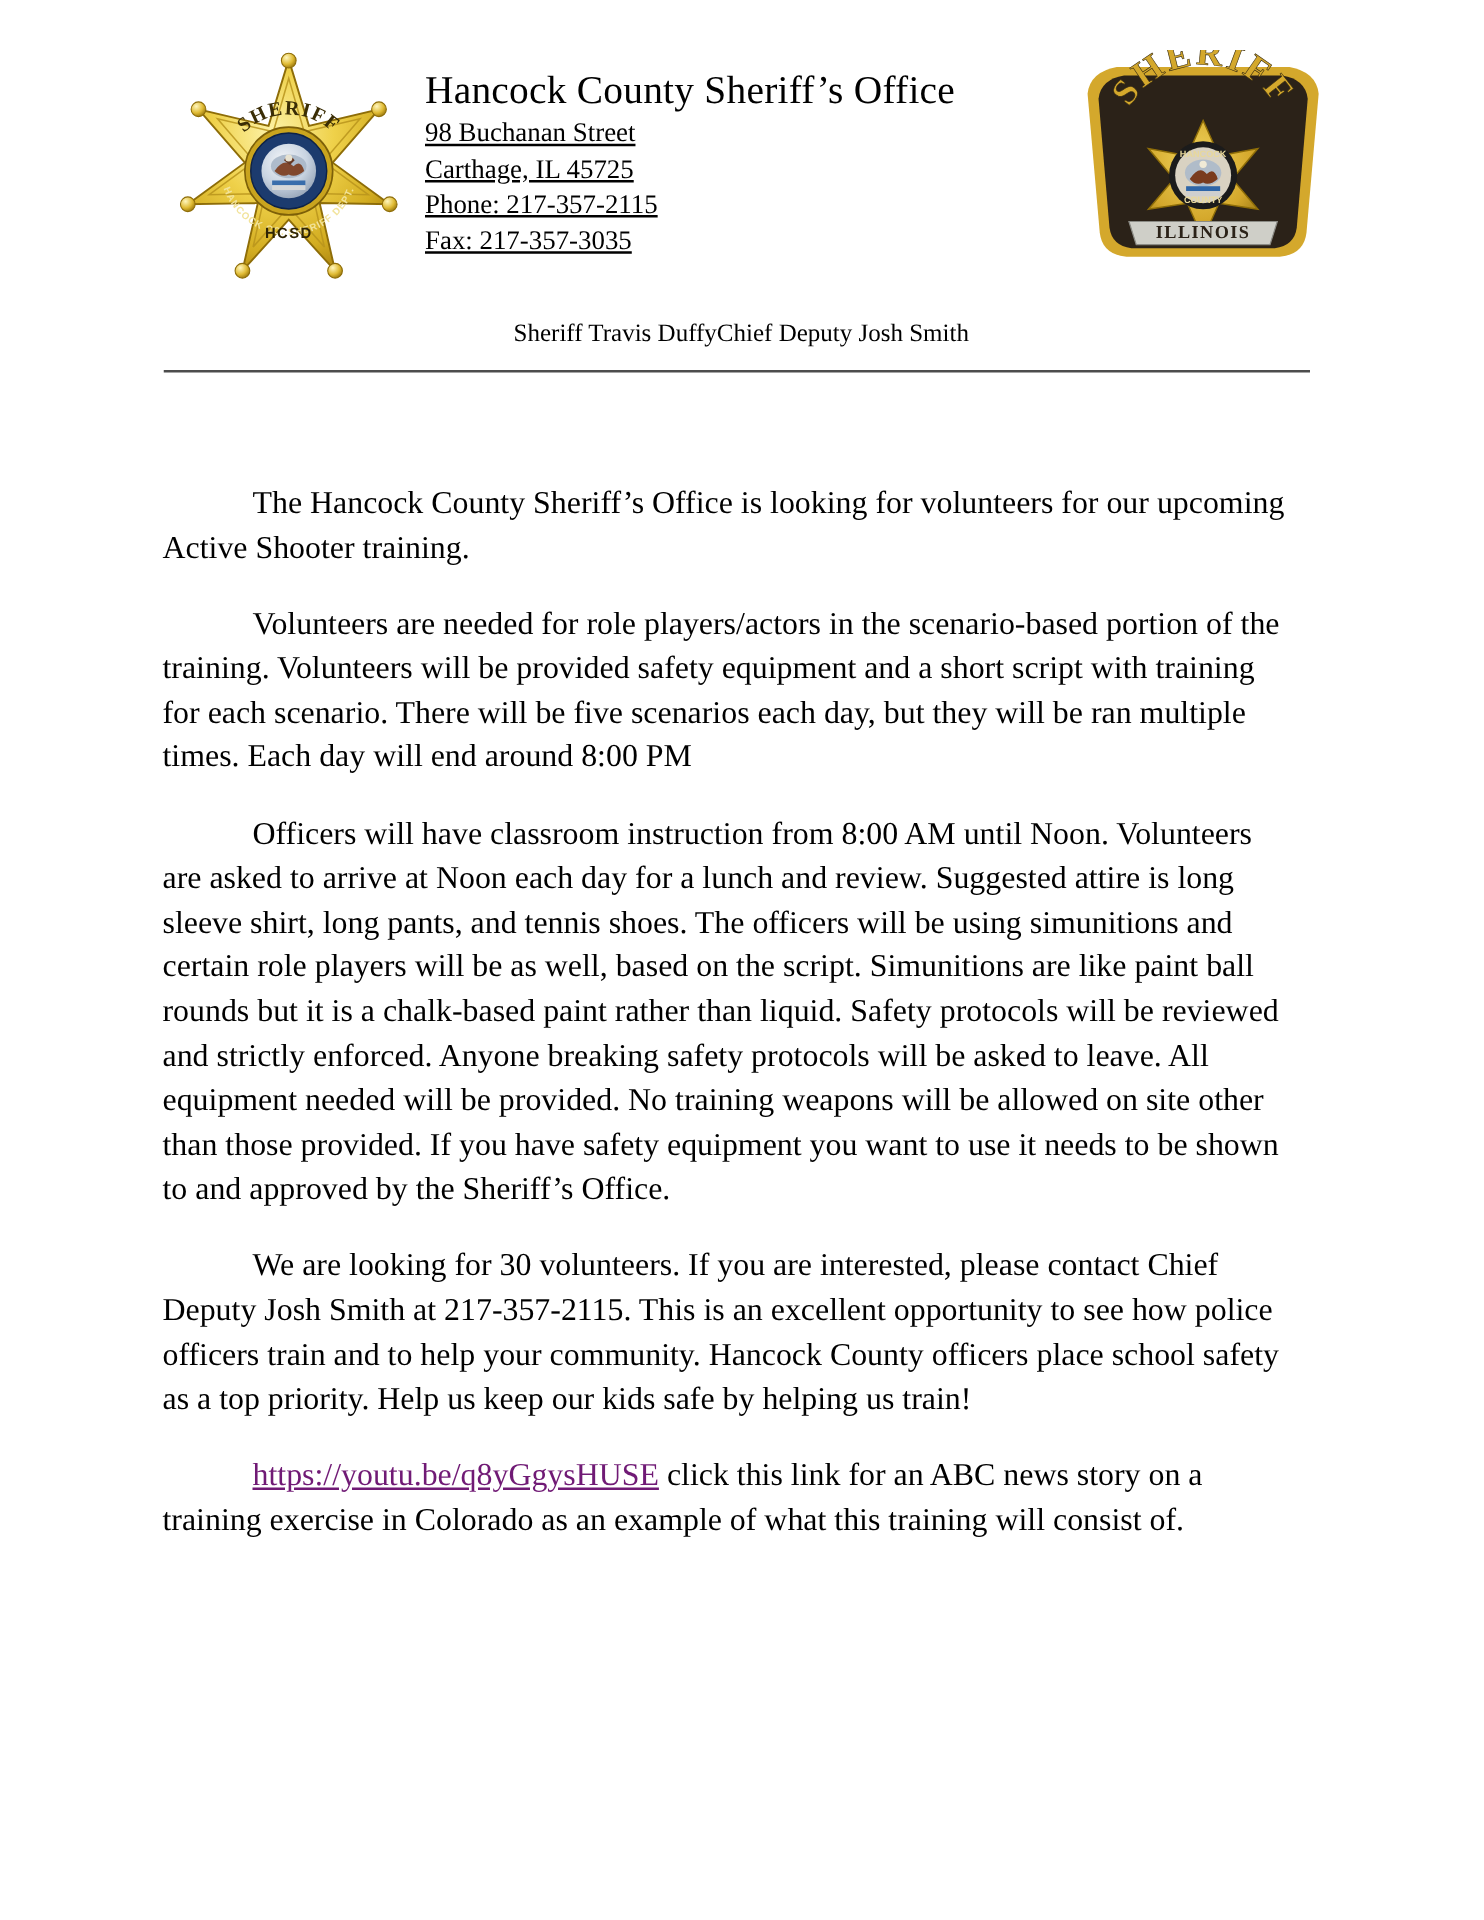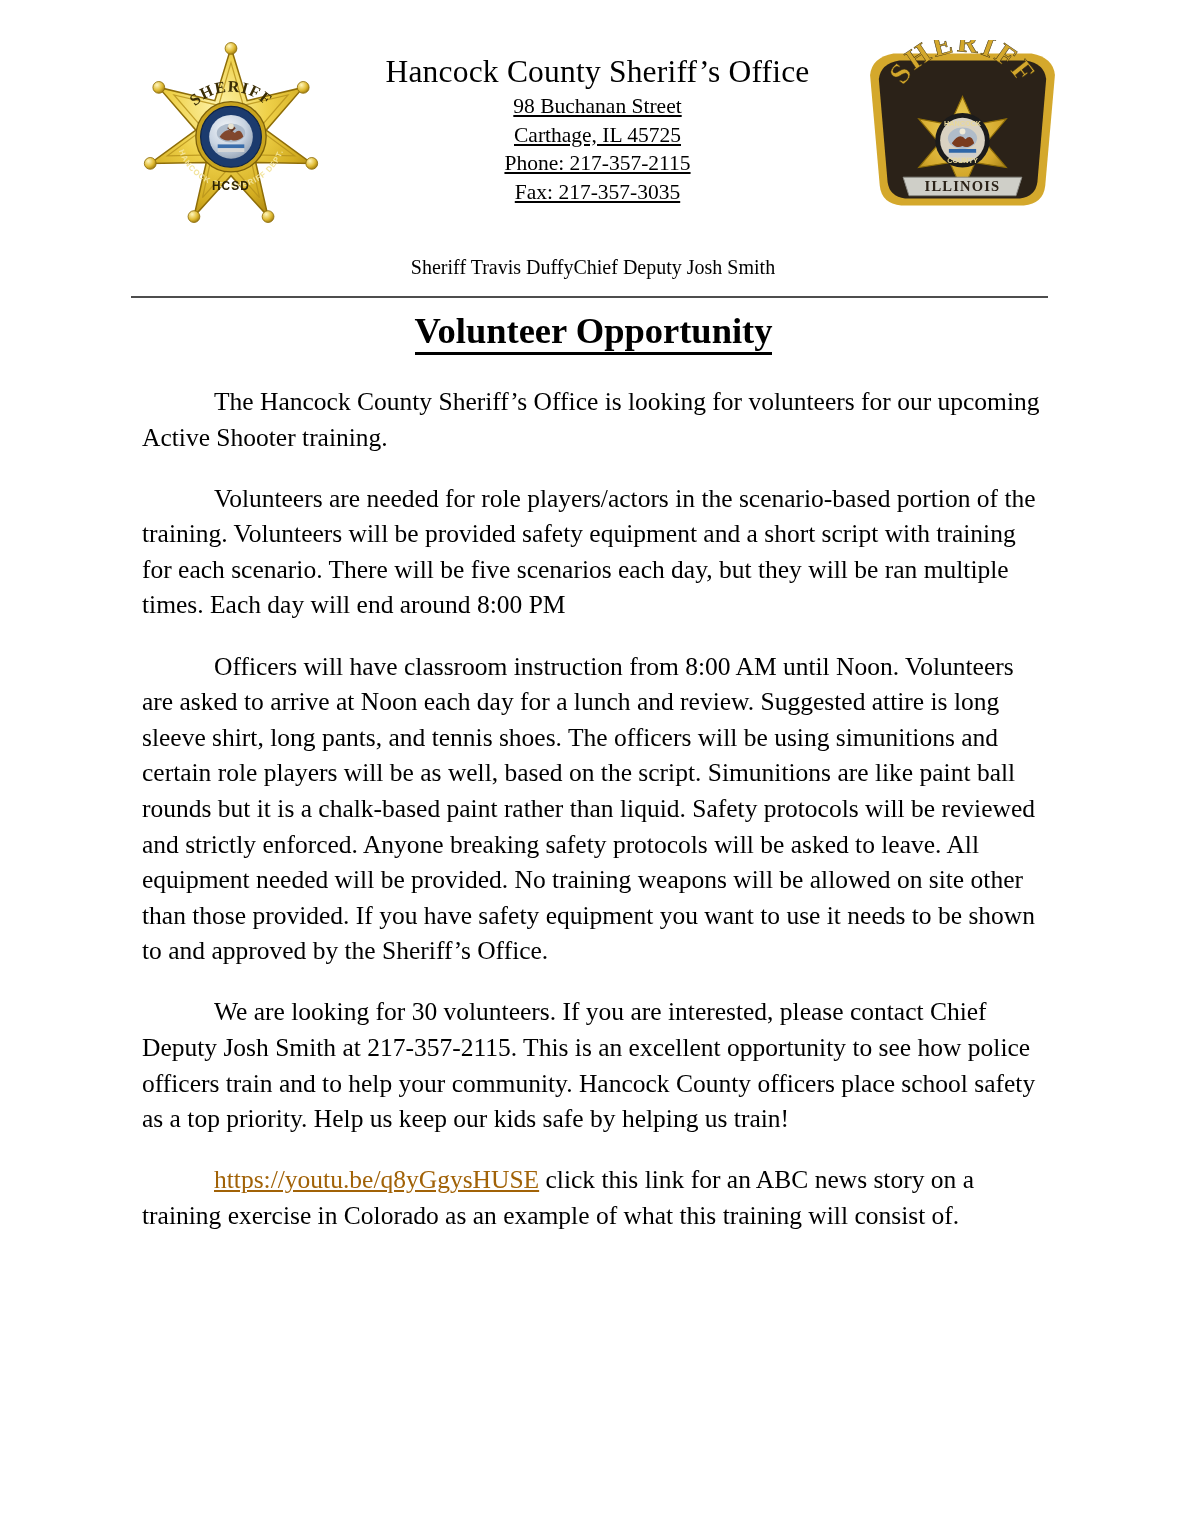--- a/index.html
+++ b/index.html
@@ -46,21 +46,21 @@
     top: 40px;
     width: 205px;
     height: 180px;
   }
 
   .agency-block {
     position: absolute;
     left: 340px;
     top: 52px;
     width: 515px;
-    text-align: center;
+    text-align: left;
   }
   .agency-name {
     font-size: 31.5px;
     line-height: 40px;
     letter-spacing: 0.2px;
     white-space: nowrap;
   }
   .agency-addr-line {
     font-size: 21.5px;
     line-height: 28.5px;
@@ -101,41 +101,41 @@
     font-weight: bold;
   }
   .doc-title span {
     border-bottom: 3.2px solid #000;
     padding-bottom: 1px;
   }
 
   
   .body-text {
     position: absolute;
-    left: 142px;
+    left: 130px;
     top: 384px;
     width: 906px;
     font-size: 25.5px;
     line-height: 35.6px;
     text-align: left;
   }
   .body-text p {
     margin: 0 0 25.5px 0;
     text-indent: 72px;
   }
   .body-text p:last-child {
     margin-bottom: 0;
   }
   sup {
     font-size: 0.62em;
     vertical-align: super;
     line-height: 0;
   }
   .link {
-    color: #a16207;
+    color: #701a75;
     text-decoration: underline;
   }
 
   
   .star-svg { display: block; }
   .patch-svg { display: block; }
 </style>
 </head>
 <body>
 
@@ -253,32 +253,29 @@
     </div>
   </div>
 
   <div class="names-row">
     <div>Sheriff Travis Duffy</div>
     <div>Chief Deputy Josh Smith</div>
   </div>
 
   <div class="rule"></div>
 
-  <div class="doc-title">
-    <span>Volunteer Opportunity</span>
+
+  <div class="body-text">
+
+    <p>The Hancock County Sheriff’s Office is looking for volunteers for our upcoming Active Shooter training.</p>
+
+
+    <p>Volunteers are needed for role players/actors in the scenario-based portion of the training. Volunteers will be provided safety equipment and a short script with training for each scenario. There will be five scenarios each day, but they will be ran multiple times. Each day will end around 8:00 PM</p>
+
+    <p>Officers will have classroom instruction from 8:00 AM until Noon. Volunteers are asked to arrive at Noon each day for a lunch and review. Suggested attire is long sleeve shirt, long pants, and tennis shoes. The officers will be using simunitions and certain role players will be as well, based on the script. Simunitions are like paint ball rounds but it is a chalk-based paint rather than liquid. Safety protocols will be reviewed and strictly enforced. Anyone breaking safety protocols will be asked to leave. All equipment needed will be provided. No training weapons will be allowed on site other than those provided. If you have safety equipment you want to use it needs to be shown to and approved by the Sheriff’s Office.</p>
+
+    <p>We are looking for 30 volunteers. If you are interested, please contact Chief Deputy Josh Smith at 217-357-2115. This is an excellent opportunity to see how police officers train and to help your community. Hancock County officers place school safety as a top priority. Help us keep our kids safe by helping us train!</p>
+
+    <p><a class="link" href="#">https://youtu.be/q8yGgysHUSE</a><span> click this link for an ABC news story on a training exercise in Colorado as an example of what this training will consist of.</span></p>
+
   </div>
 
-  <div class="body-text">
-
-    <p>The Hancock County Sheriff’s Office is looking for volunteers for our upcoming Active Shooter training.</p>
-
-
-    <p>Volunteers are needed for role players/actors in the scenario-based portion of the training. Volunteers will be provided safety equipment and a short script with training for each scenario. There will be five scenarios each day, but they will be ran multiple times. Each day will end around 8:00 PM</p>
-
-    <p>Officers will have classroom instruction from 8:00 AM until Noon. Volunteers are asked to arrive at Noon each day for a lunch and review. Suggested attire is long sleeve shirt, long pants, and tennis shoes. The officers will be using simunitions and certain role players will be as well, based on the script. Simunitions are like paint ball rounds but it is a chalk-based paint rather than liquid. Safety protocols will be reviewed and strictly enforced. Anyone breaking safety protocols will be asked to leave. All equipment needed will be provided. No training weapons will be allowed on site other than those provided. If you have safety equipment you want to use it needs to be shown to and approved by the Sheriff’s Office.</p>
-
-    <p>We are looking for 30 volunteers. If you are interested, please contact Chief Deputy Josh Smith at 217-357-2115. This is an excellent opportunity to see how police officers train and to help your community. Hancock County officers place school safety as a top priority. Help us keep our kids safe by helping us train!</p>
-
-    <p><a class="link" href="#">https://youtu.be/q8yGgysHUSE</a><span> click this link for an ABC news story on a training exercise in Colorado as an example of what this training will consist of.</span></p>
-
-  </div>
-
 </div>
 
 </body></html>

